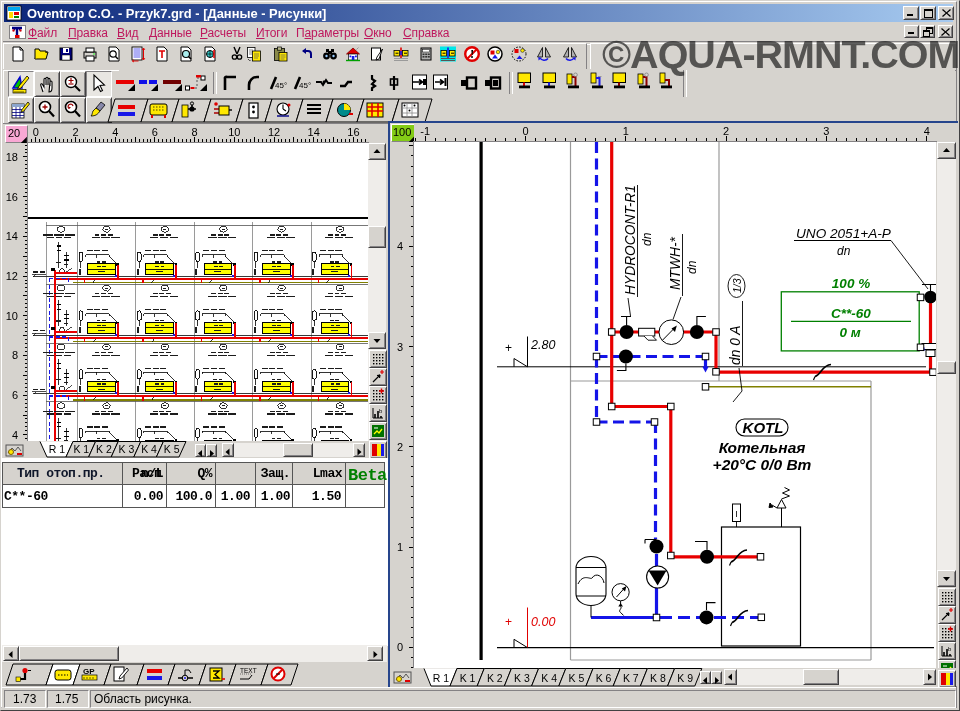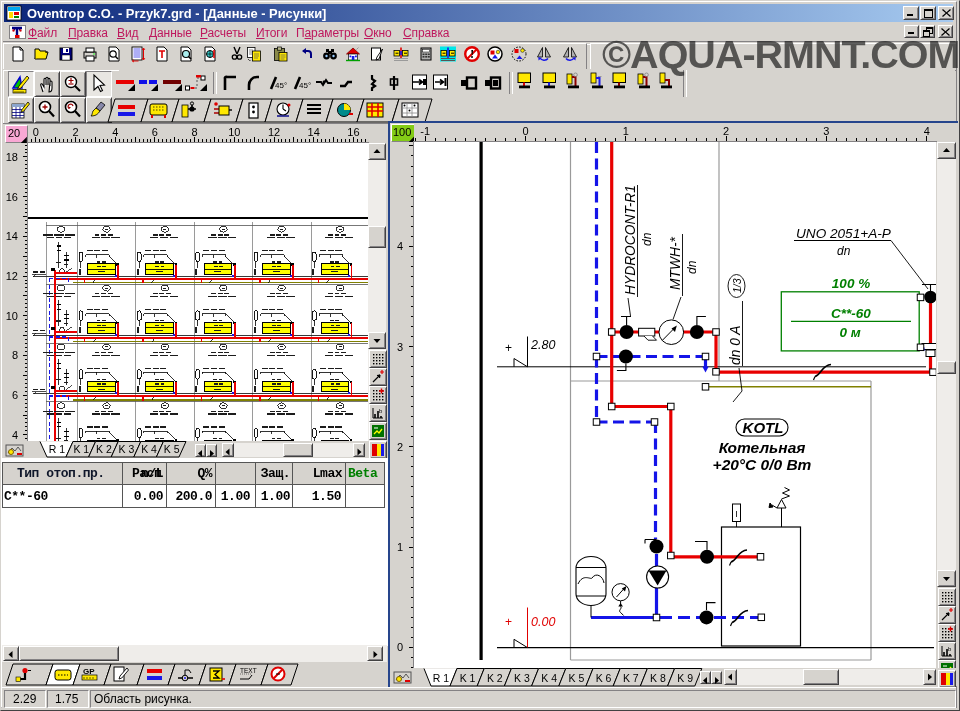--- a/index.html
+++ b/index.html
@@ -1479,24 +1479,24 @@
     <path d="M2,462 H384.5" stroke="#555" stroke-width="1"></path>
     <path d="M2,484.5 H384.5" stroke="#555" stroke-width="1"></path>
     <path d="M2,507 H384.5" stroke="#555" stroke-width="1"></path>
   </svg>
 <div class="abs mono" style="left:17px;top:466px;font-size:13px;font-weight:bold;color:#0f172a;letter-spacing:-0.5px;">Тип отоп.пр.</div>
 <div class="abs mono" style="left:43px;width:120px;text-align:right;top:466px;font-size:13px;font-weight:bold;color:#000;letter-spacing:-0.5px;">n/L</div>
 <div class="abs mono" style="left:92px;width:120px;text-align:right;top:466px;font-size:13px;font-weight:bold;color:#000;letter-spacing:-0.5px;">Q%</div>
 <div class="abs mono" style="left:132px;width:120px;text-align:left;top:466px;font-size:13px;font-weight:bold;color:#000;letter-spacing:-0.5px;">Расп</div>
 <div class="abs mono" style="left:170px;width:120px;text-align:right;top:466px;font-size:13px;font-weight:bold;color:#000;letter-spacing:-0.5px;">Защ.</div>
 <div class="abs mono" style="left:222px;width:120px;text-align:right;top:466px;font-size:13px;font-weight:bold;color:#000;letter-spacing:-0.5px;">Lmax</div>
-<div class="abs mono" style="left:348px;top:466px;font-size:13px;font-weight:bold;color:#008000;letter-spacing:-0.5px;">Beta</div>
+<div class="abs mono" style="left:348px;top:466px;font-size:17px;font-weight:bold;color:#008000;letter-spacing:-0.5px;">Beta</div>
 <div class="abs mono" style="left:4px;top:489px;font-size:13px;font-weight:bold;color:#000;letter-spacing:-0.5px;">C**-60</div>
 <div class="abs mono" style="left:43px;width:120px;text-align:right;top:489px;font-size:13px;font-weight:bold;color:#000;letter-spacing:-0.5px;">0.00</div>
-<div class="abs mono" style="left:92px;width:120px;text-align:right;top:489px;font-size:13px;font-weight:bold;color:#000;letter-spacing:-0.5px;">200.0</div>
+<div class="abs mono" style="left:92px;width:120px;text-align:right;top:489px;font-size:13px;font-weight:bold;color:#000;letter-spacing:-0.5px;">100.0</div>
 <div class="abs mono" style="left:130px;width:120px;text-align:right;top:489px;font-size:13px;font-weight:bold;color:#000;letter-spacing:-0.5px;">1.00</div>
 <div class="abs mono" style="left:170px;width:120px;text-align:right;top:489px;font-size:13px;font-weight:bold;color:#000;letter-spacing:-0.5px;">1.00</div>
 <div class="abs mono" style="left:221px;width:120px;text-align:right;top:489px;font-size:13px;font-weight:bold;color:#000;letter-spacing:-0.5px;">1.50</div>
 <div class="scroll abs" style="left:2px;top:645px;width:385px;height:17px;"></div>
 <div class="btn abs" style="left:3px;top:646px;width:14px;height:13px;"><svg width="14" height="13">
       <polygon points="4.5,6.5 8.5,3.0 8.5,10.0" fill="#000"></polygon>
     </svg></div>
 <div class="btn abs" style="left:19px;top:646px;width:98px;height:13px;"></div>
 <div class="btn abs" style="left:367px;top:646px;width:14px;height:13px;"><svg width="14" height="13">
       <polygon points="9.5,6.5 5.5,3.0 5.5,10.0" fill="#000"></polygon>
@@ -1937,15 +1937,15 @@
     </svg></div>
 <div class="btn abs" style="left:938px;top:670px;width:16px;height:16px;"><svg width="16" height="16" viewBox="0 0 16 16">
       <rect x="2" y="2" width="5" height="12" fill="#e00000"></rect>
       <rect x="7" y="2" width="4" height="12" fill="#ffe800"></rect>
       <rect x="11" y="2" width="3" height="12" fill="#1818e8"></rect>
     </svg></div>
 <div class="abs" style="left:2px;top:687px;width:954px;height:22px;background:#d6d3ce;border-top:1px solid #fff;"></div>
 <div class="sunken abs" style="left:4px;top:690px;width:40px;height:16px;"></div>
 <div class="sunken abs" style="left:47px;top:690px;width:40px;height:16px;"></div>
 <div class="sunken abs" style="left:90px;top:690px;width:864px;height:16px;"></div>
-<div class="abs" style="left:13px;top:691.5px;font-size:12px;">2.29</div>
+<div class="abs" style="left:13px;top:691.5px;font-size:12px;">1.73</div>
 <div class="abs" style="left:55px;top:691.5px;font-size:12px;">1.75</div>
 <div class="abs" style="left:94px;top:691.5px;font-size:12px;">Область рисунка.</div>
 <div class="abs" style="left:602px;top:15px;font-size:39.5px;line-height:1;font-weight:bold;letter-spacing:-1px;color:rgba(35,35,35,0.72);white-space:nowrap;font-family:'Liberation Sans',sans-serif;margin-top:20px;">©AQUA-RMNT.COM</div>
 </body></html>

